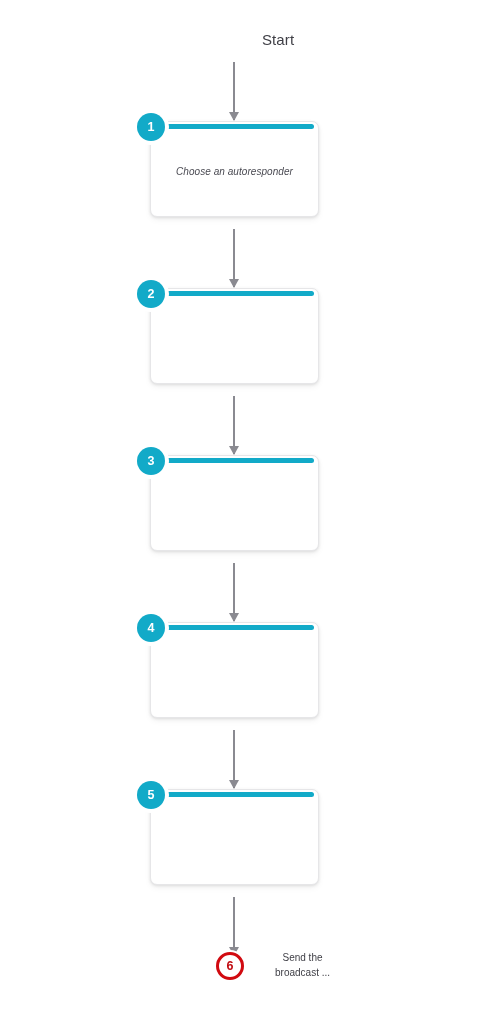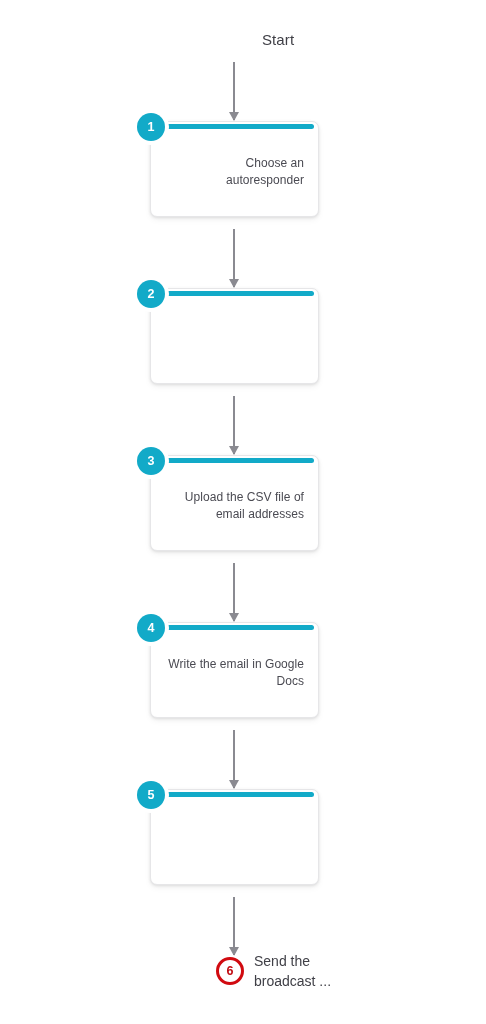--- a/index.html
+++ b/index.html
@@ -83,25 +83,26 @@
   .card-topbar {
     position: absolute;
     left: 4px;
     right: 4px;
     top: 2px;
     height: 5px;
     background: #12aac8;
     border-radius: 3px;
   }
   .card-text {
-    font-size: 12px;
+    font-size: 10px;
     line-height: 1.42;
     color: #4a4a52;
-    text-align: right;
+    text-align: center;
     letter-spacing: 0.05px;
+    font-style: italic;
   }
 
   
   .badge {
     position: absolute;
     width: 28px;
     height: 28px;
     border-radius: 50%;
     background: #12aac8;
     color: #ffffff;
@@ -134,25 +135,26 @@
     color: #c00a10;
     font-size: 12.5px;
     font-weight: bold;
     display: flex;
     align-items: center;
     justify-content: center;
     flex: 0 0 auto;
     box-shadow: 0 0 0 2px #ffffff;
   }
   .end-label {
-    font-size: 14px;
+    font-size: 10px;
     line-height: 1.45;
     color: #3f3f46;
-    text-align: left;
+    text-align: center;
     white-space: pre-line;
+    margin-left: 21px;
   }
 </style>
 </head>
 <body>
 
 <div id="flow">
 
   <div class="start-row">
     <div class="start-circle"></div>
     <div class="start-label">Start</div>
@@ -171,29 +173,27 @@
   <div class="card" style="top:288px;">
     <div class="card-topbar"></div>
     <div class="badge">2</div>
   </div>
 
   <div class="connector" style="top:396px; height:58px;"></div>
 
   <div class="card" style="top:455px;">
     <div class="card-topbar"></div>
     <div class="badge">3</div>
-    <div class="card-text">Upload the CSV file of email addresses</div>
   </div>
 
   <div class="connector" style="top:563px; height:58px;"></div>
 
   <div class="card" style="top:622px;">
     <div class="card-topbar"></div>
     <div class="badge">4</div>
-    <div class="card-text">Write the email in Google Docs</div>
   </div>
 
   <div class="connector" style="top:730px; height:58px;"></div>
 
   <div class="card" style="top:789px;">
     <div class="card-topbar"></div>
     <div class="badge">5</div>
   </div>
 
   <div class="connector" style="top:897px; height:58px;"></div>

